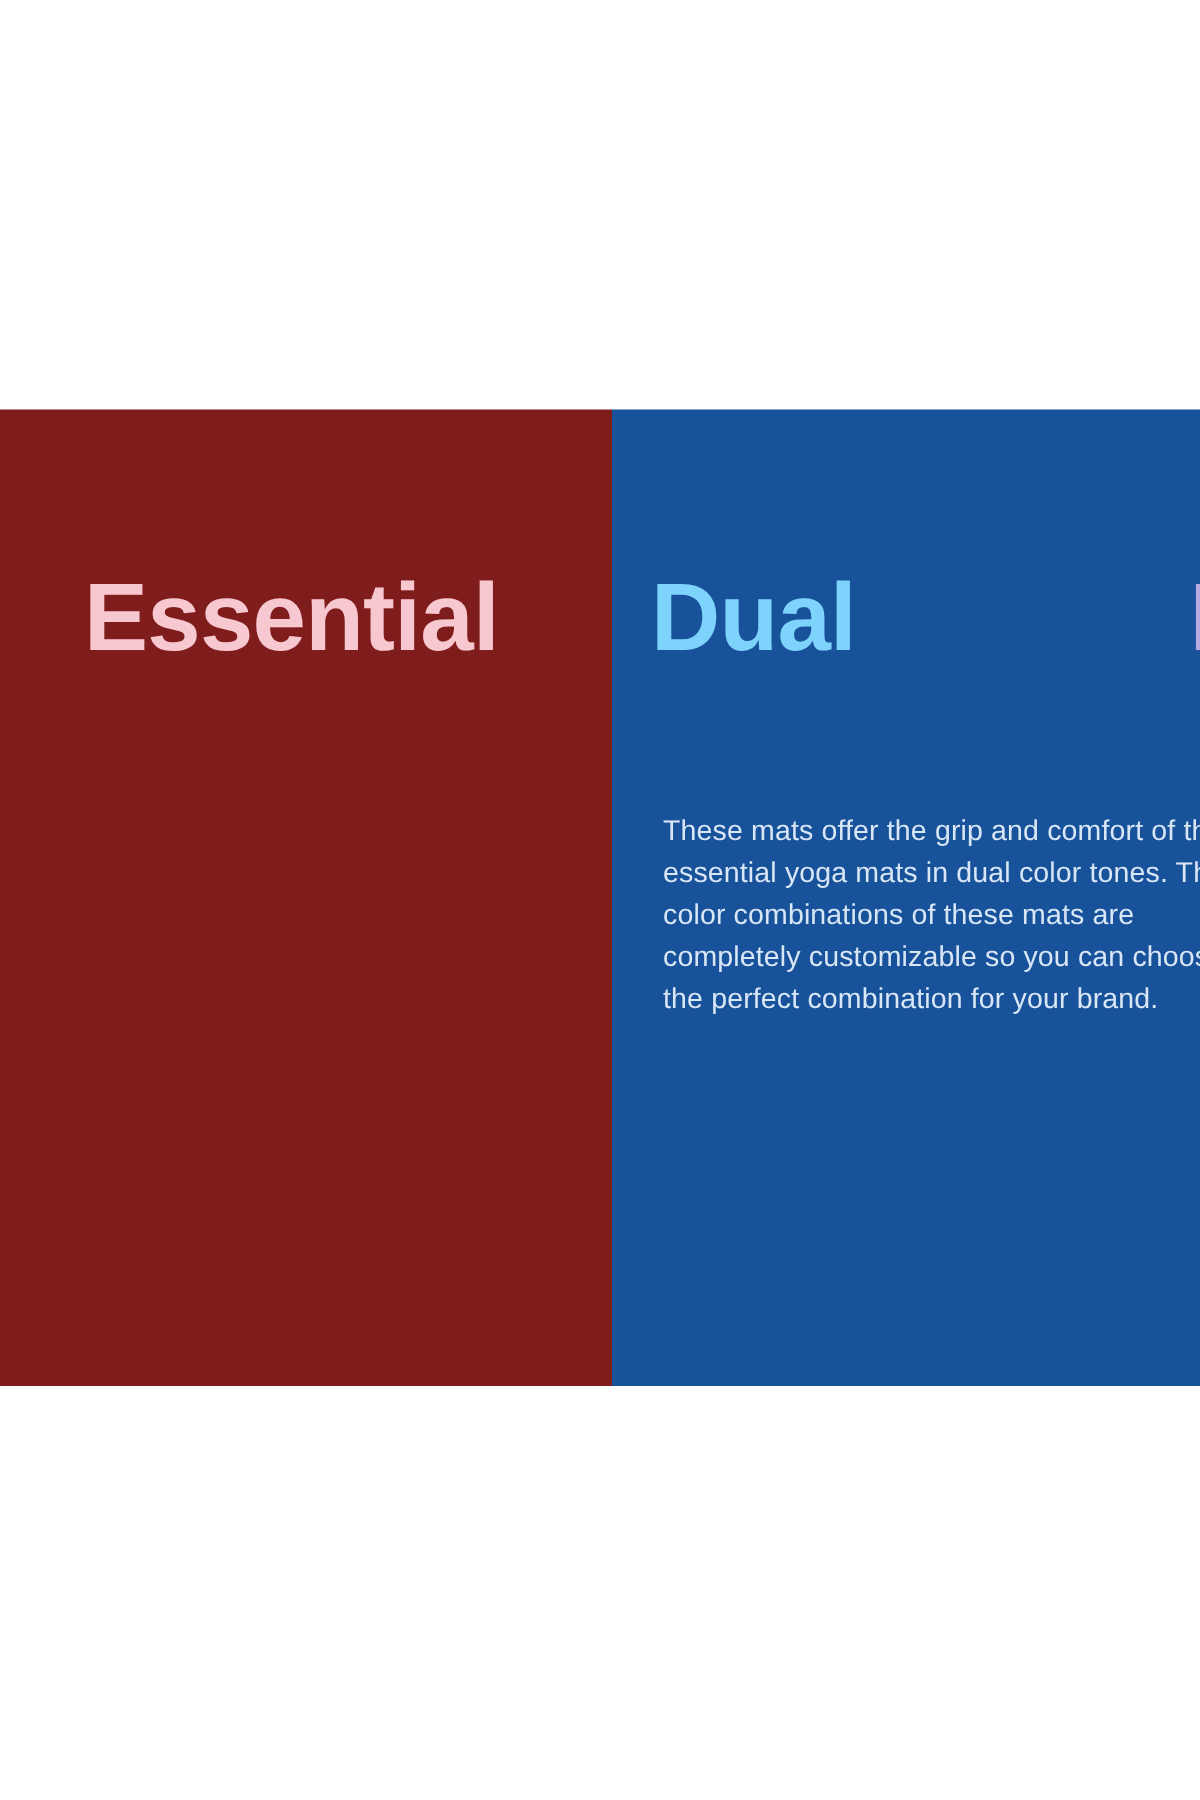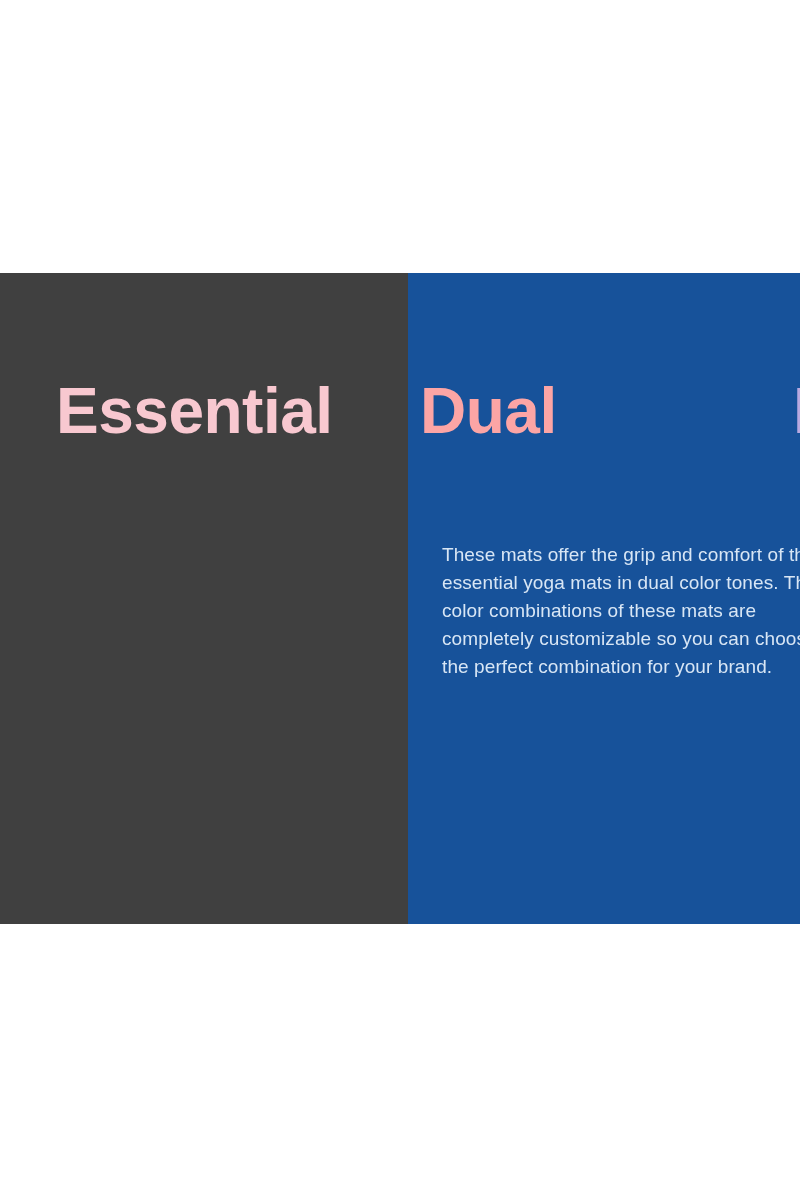--- a/index.html
+++ b/index.html
@@ -40,21 +40,21 @@
   }
 
   .panel {
     position: relative;
     height: 100%;
     overflow: visible;
   }
 
   .panel-red {
     width: 408px;
-    background: #404040;
+    background: #7f1d1d;
   }
 
   .panel-blue {
     width: 712px;
     background: #17529a;
   }
 
   
   .heading {
     position: absolute;
@@ -66,22 +66,22 @@
     margin: 0;
     top: 106px;
   }
 
   .heading-essential {
     left: 56px;
     color: #f8c8d0;
   }
 
   .heading-dual {
-    left: 12px;
-    color: #fca5a5;
+    left: 26px;
+    color: #7dd3fc;
   }
 
   .heading-third {
     left: 385px;
     color: #b9a9e0;
   }
 
   
   .body-copy {
     position: absolute;

